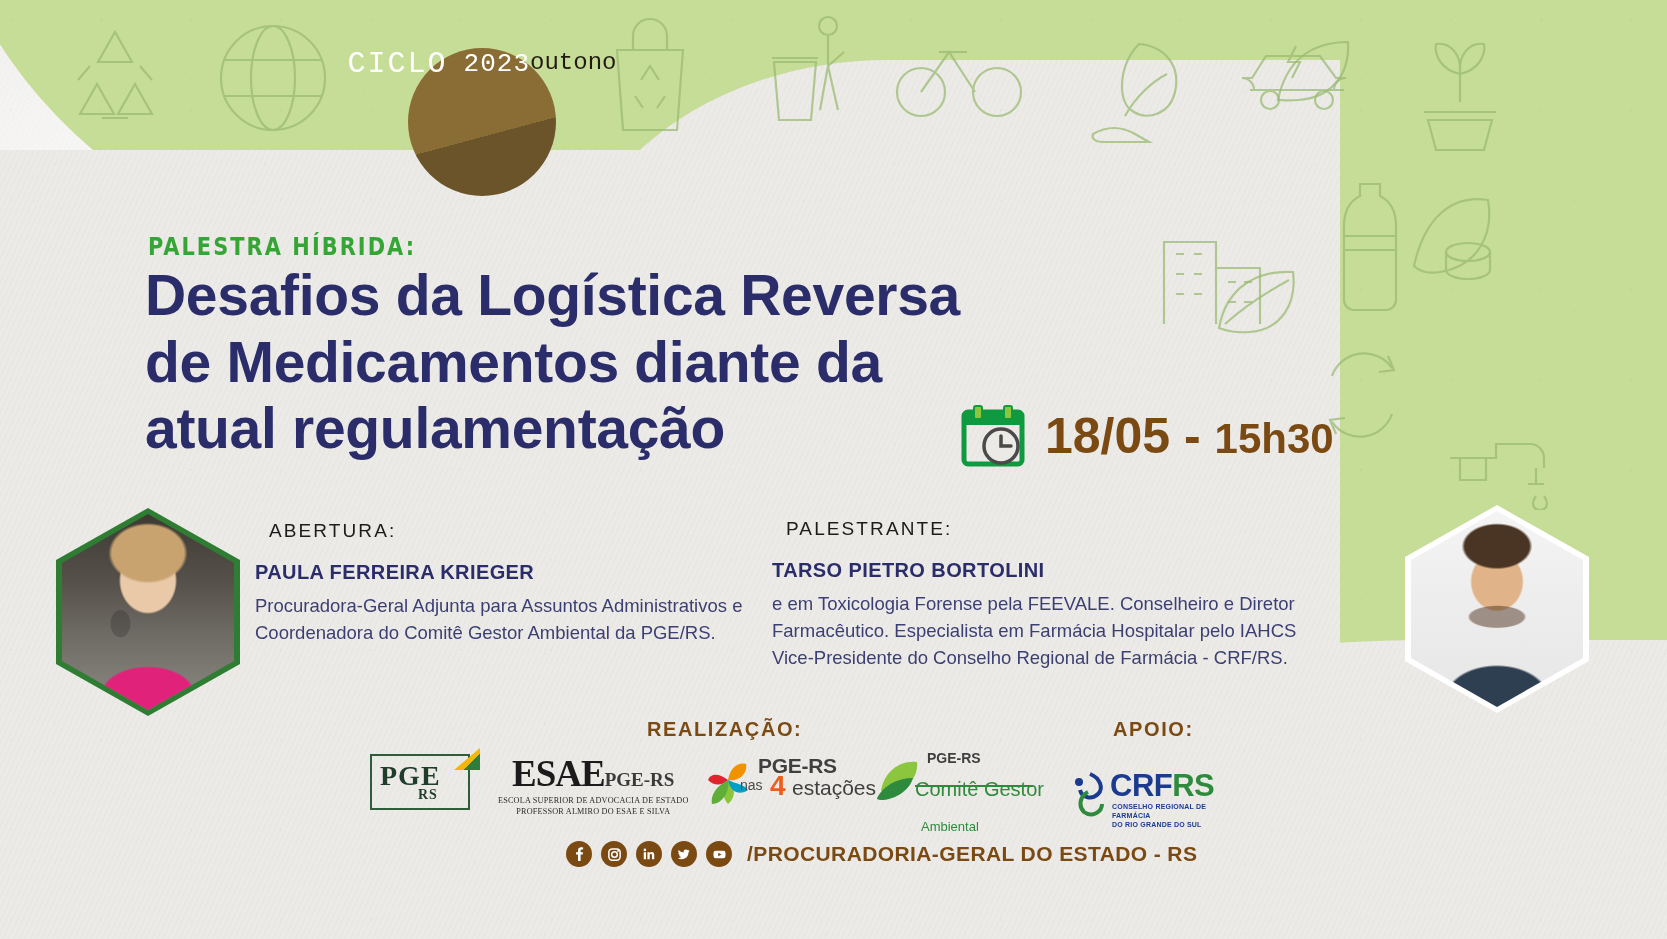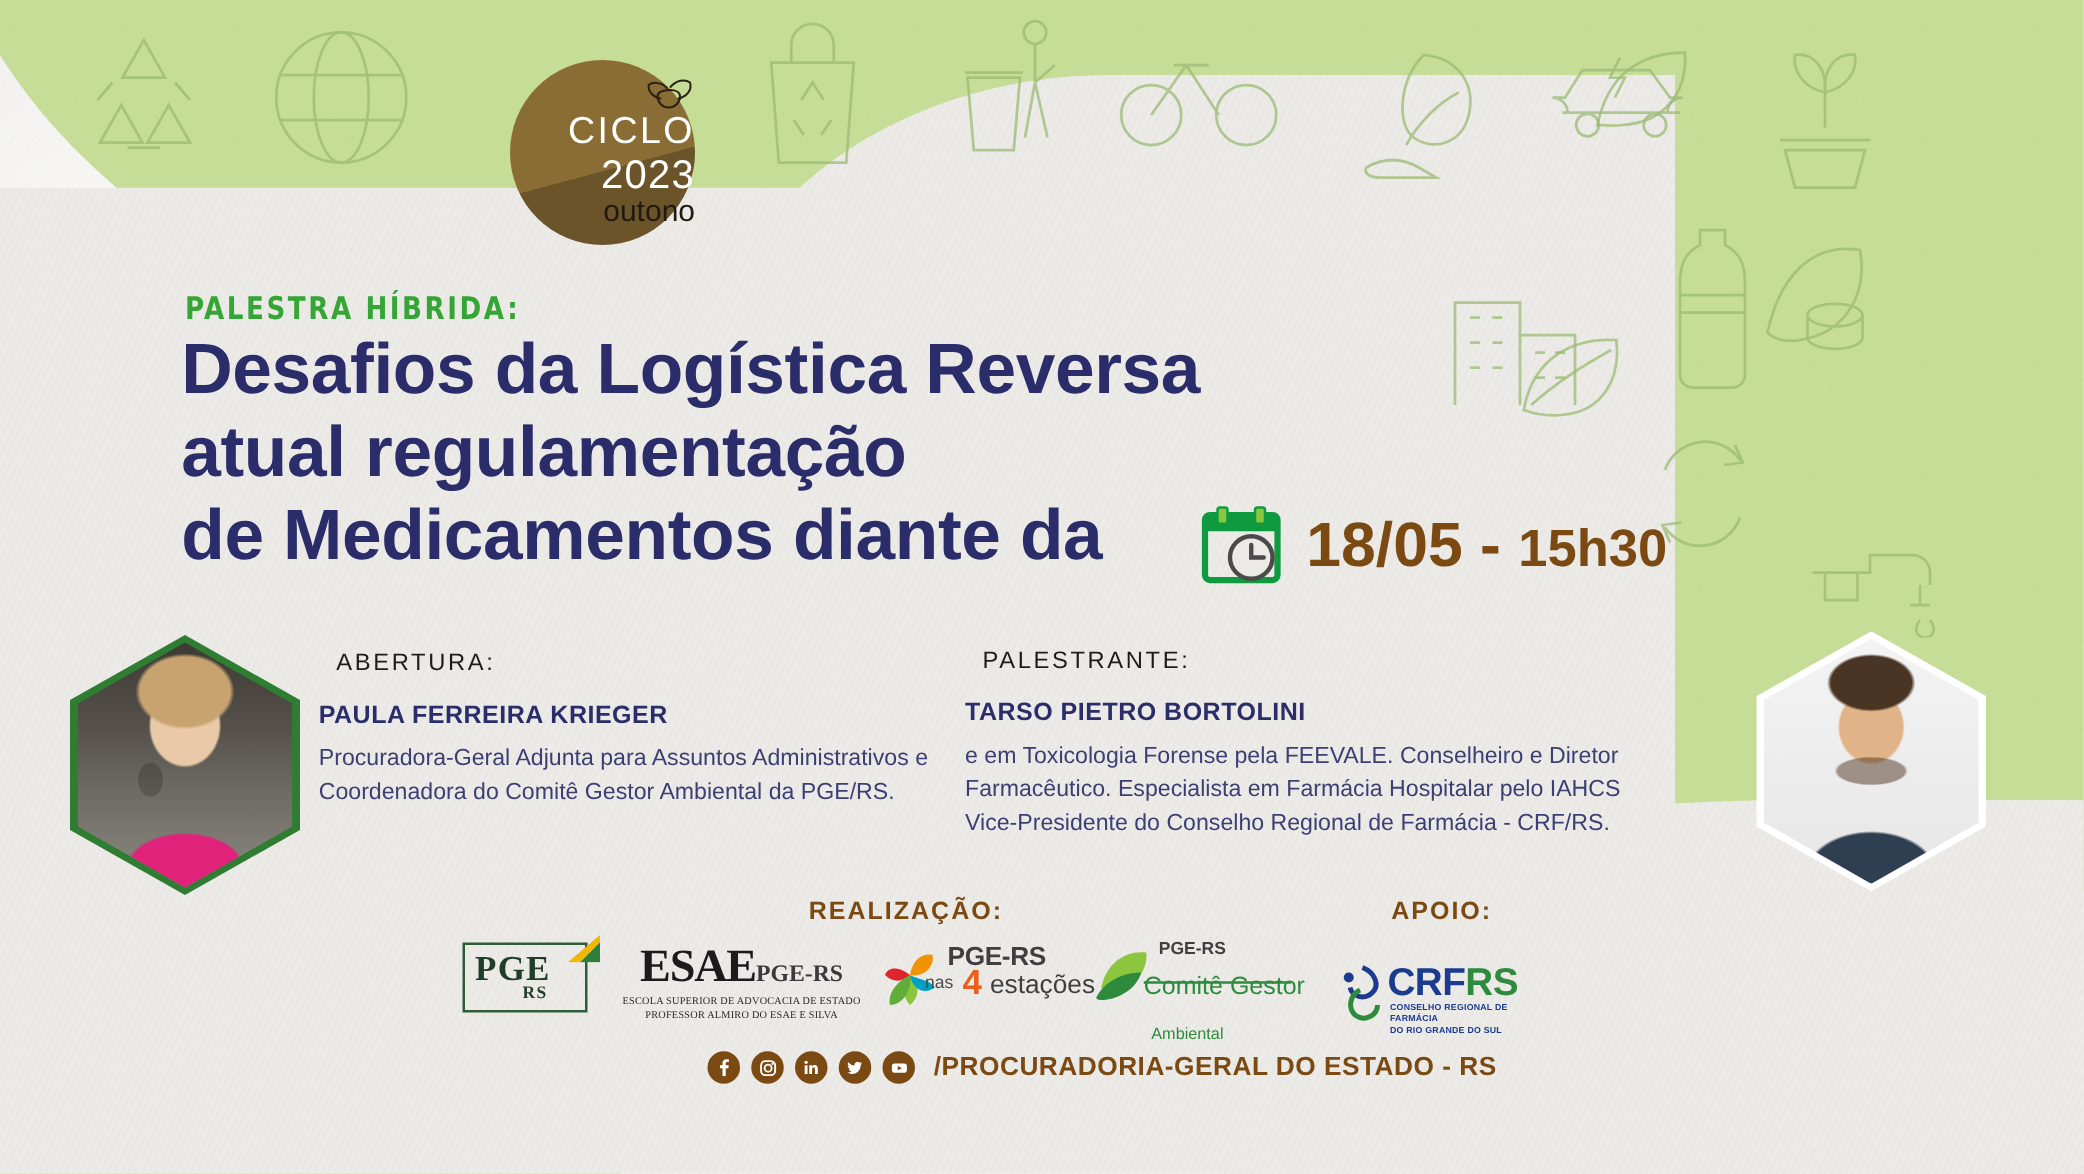--- a/index.html
+++ b/index.html
@@ -62,26 +62,26 @@
       radial-gradient(circle at 64% 12%, rgba(0,0,0,.03) 0 1px, transparent 1px);
     background-size:90px 90px,130px 130px,70px 70px,110px 110px,160px 160px;
   }
   
   .eco-layer{position:absolute;inset:0;pointer-events:none;}
   .eco{position:absolute;stroke:#9bbb74;fill:none;stroke-width:2.2;opacity:.75;}
   
   .badge{
     position:absolute;left:408px;top:48px;width:148px;height:148px;border-radius:50%;
     background:linear-gradient(165deg,#8a6d34 0%,#8a6d34 58%,#6b532a 58%,#6b532a 100%);
-    display:flex;flex-direction:column;align-items:flex-end;justify-content:center;
-    color:#fff;text-align:center;line-height:1;
+    display:flex;flex-direction:row;align-items:flex-start;justify-content:center;
+    color:#fff;text-align:center;line-height:1;font-family:Liberation Mono, monospace;
   }
   .badge .acorn{margin-bottom:1px;}
   .badge-ciclo{font-size:30px;letter-spacing:2px;font-weight:300;margin-top:1px;}
-  .badge-year{font-size:32px;letter-spacing:1px;font-weight:300;margin-top:3px;margin-left:16px;}
+  .badge-year{font-size:26px;letter-spacing:1px;font-weight:300;margin-top:3px;margin-left:16px;}
   .badge-season{font-size:24px;font-weight:300;color:#221a0f;margin-top:3px;}
   
   .kicker{
     position:absolute;left:148px;top:232px;
     font-size:25px;letter-spacing:2.2px;color:#35a636;font-weight:600;
     font-family:"DejaVu Sans Condensed","Liberation Sans", sans-serif;
     transform:scaleX(.93);transform-origin:left center;
   }
   .title{
     position:absolute;left:145px;top:262px;width:870px;
@@ -296,22 +296,22 @@
       </g>
     </svg>
     <div class="badge-ciclo">CICLO</div>
     <div class="badge-year">2023</div>
     <div class="badge-season">outono</div>
   </div>
 
   <div class="kicker">PALESTRA HÍBRIDA:</div>
   <div class="title">
     <div>Desafios da Logística Reversa</div>
+    <div>de Medicamentos diante da</div>
     <div>atual regulamentação</div>
-    <div>de Medicamentos diante da</div>
   </div>
 
   <div class="datewrap">
     <svg width="72" height="66" viewBox="0 0 72 66">
       <rect x="5" y="9" width="58" height="52" rx="4" fill="none" stroke="#0f9a3f" stroke-width="5"></rect>
       <rect x="5" y="9" width="58" height="13" fill="#0f9a3f"></rect>
       <rect x="15" y="3" width="8" height="13" rx="2" fill="#8cc63f" stroke="#0f9a3f" stroke-width="2"></rect>
       <rect x="45" y="3" width="8" height="13" rx="2" fill="#8cc63f" stroke="#0f9a3f" stroke-width="2"></rect>
       <circle cx="42" cy="43" r="17" fill="#eceae7" stroke="#4a4a4a" stroke-width="3.5"></circle>
       <path d="M42 33 V43 H52" fill="none" stroke="#4a4a4a" stroke-width="3.5" stroke-linecap="round"></path>

